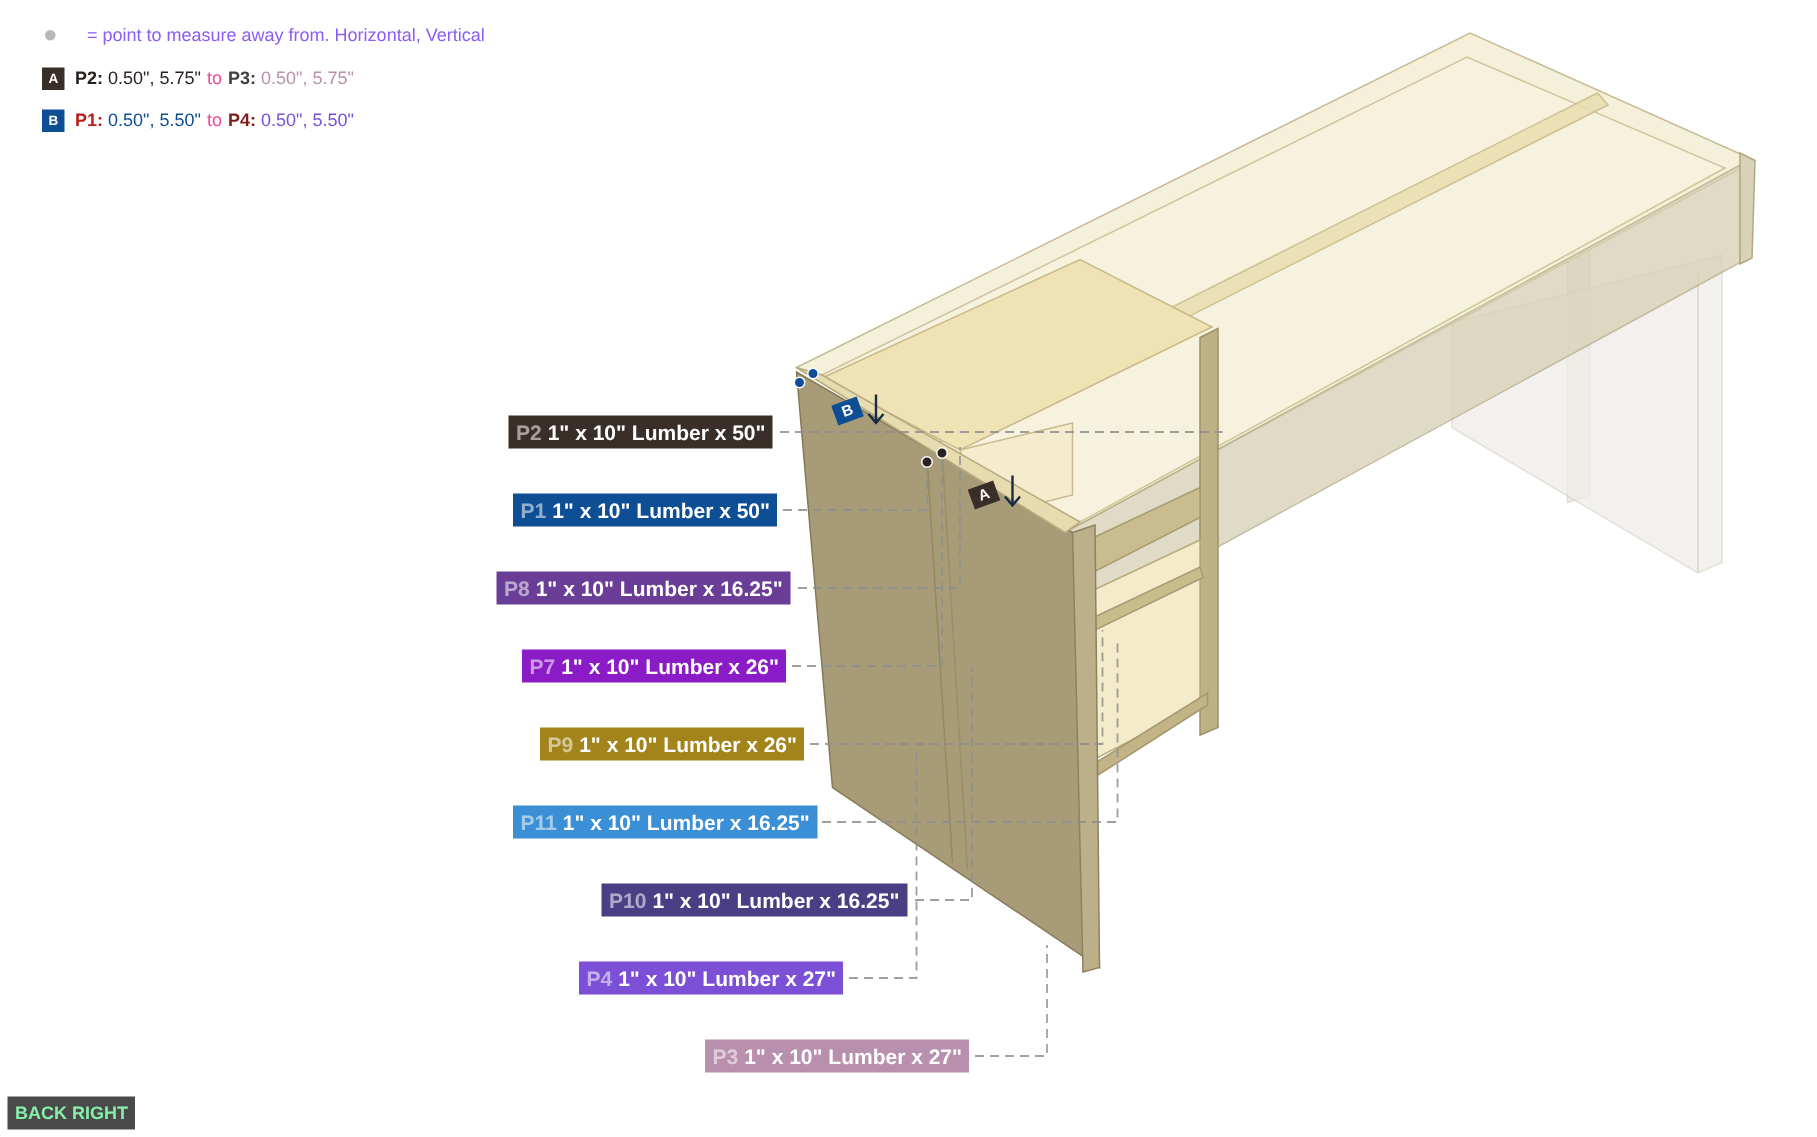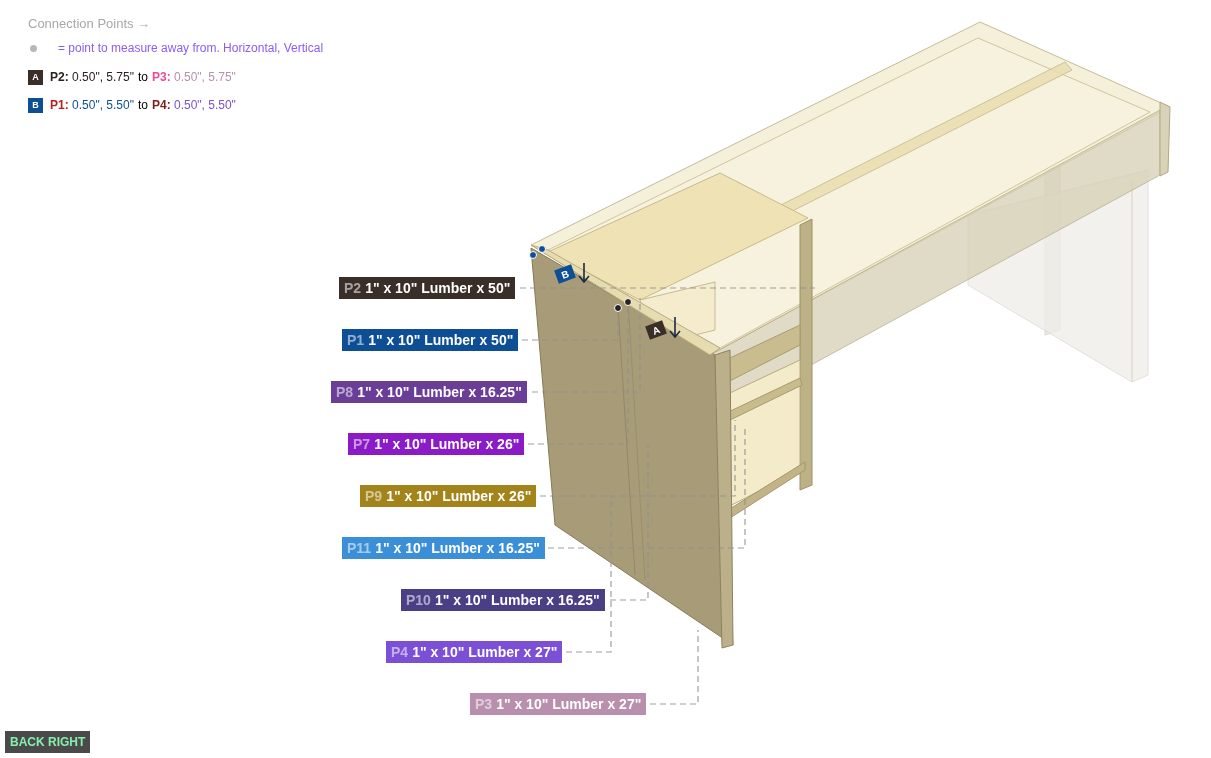--- a/index.html
+++ b/index.html
@@ -4,21 +4,21 @@
 <style>
   html, body { margin:0; padding:0; background:#ffffff; }
   body { width:1211px; height:758px; position:relative; overflow:hidden; font-family:"Liberation Sans", sans-serif; }
   .legend { position:absolute; left:28px; top:16px; }
   .legend-title { font-size:13px; color:#a8a8a8; margin-bottom:8px; height:17px; }
   .legend-note { font-size:12px; color:#8b5cf6; margin-left:2px; margin-bottom:14px; display:flex; align-items:center; gap:21px; }
   .dot { width:7px; height:7px; border-radius:50%; background:#b8b8b8; display:inline-block; }
   .conn-row { font-size:12px; display:flex; align-items:center; margin-bottom:12px; height:16px; }
   .conn-badge { width:15px; height:15px; color:#fff; font-weight:bold; font-size:9px; display:flex; align-items:center; justify-content:center; margin-right:7px; }
   .conn-row b { font-weight:bold; }
-  .to { color:#000000; margin:0 4px; }
+  .to { color:#ec4899; margin:0 4px; }
   .svg-layer { position:absolute; left:0; top:0; }
   .part-label { position:absolute; height:22px; line-height:22px; color:#fff; font-weight:bold; font-size:14px; padding:0 5px; white-space:nowrap; }
   .part-label .pid { opacity:0.55; margin-right:4px; }
   .marker { position:absolute; width:18px; height:14px; color:#fff; font-weight:bold; font-size:10px; display:flex; align-items:center; justify-content:center; }
   .view-btn { position:absolute; left:5px; top:731px; background:#4a4a4a; color:#86efac; font-weight:bold; font-size:12px; padding:0 5px; height:22px; line-height:22px; border:none; cursor:pointer; }
 </style>
 </head>
 <body>
 
 <svg class="svg-layer" width="1211" height="758" viewBox="0 0 1211 758">
@@ -73,31 +73,30 @@
 
   <g stroke="#1a2a44" stroke-width="1.6" fill="none">
     <line x1="584" y1="263" x2="584" y2="282"></line>
     <polyline points="579,276 584,282 589,276"></polyline>
     <line x1="675" y1="317" x2="675" y2="337"></line>
     <polyline points="670,331 675,337 680,331"></polyline>
   </g>
 </svg>
 
 <div class="legend">
-  <div class="legend-title">Connection Points →</div>
   <div class="legend-note">
     <span class="dot"></span>
     <span>= point to measure away from. Horizontal, Vertical</span>
   </div>
   <div class="conn-row">
     <span class="conn-badge" style="background:#3a2e28">A</span>
     <b style="color:#2a2220">P2:</b>&nbsp;
     <span style="color:#2a2220">0.50", 5.75"</span>
     <span class="to">to</span>
-    <b style="color:#ec4899">P3:</b>&nbsp;
+    <b style="color:#404040">P3:</b>&nbsp;
     <span style="color:#b98fae">0.50", 5.75"</span>
   </div>
   <div class="conn-row">
     <span class="conn-badge" style="background:#0e4e95">B</span>
     <b style="color:#b91c1c">P1:</b>&nbsp;
     <span style="color:#0e4e95">0.50", 5.50"</span>
     <span class="to">to</span>
     <b style="color:#7f1d1d">P4:</b>&nbsp;
     <span style="color:#7b4fd6">0.50", 5.50"</span>
   </div>

